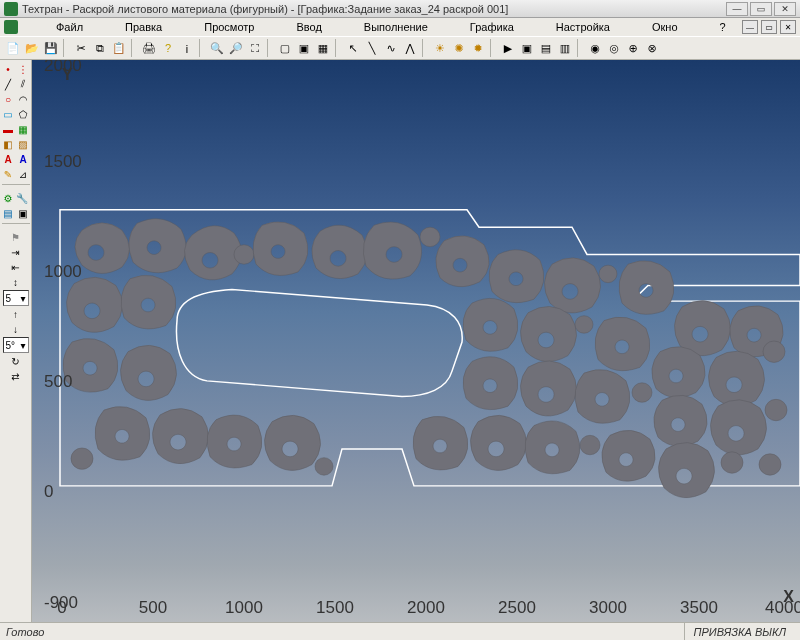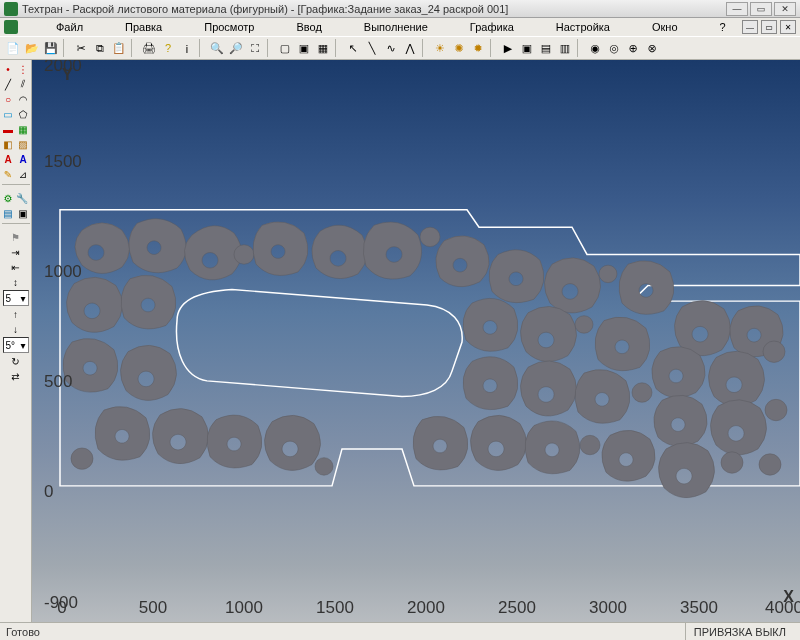--- a/index.html
+++ b/index.html
@@ -149,20 +149,21 @@
 }
 .statusbar {
   height: 18px;
   background: #eceae5;
   border-top: 1px solid #b0b0a8;
   display: flex;
   align-items: center;
   padding: 0 6px;
   font-size: 11px;
   color: #333;
+  font-style: italic;
 }
 .statusbar .sp { flex: 1; }
 .statusbar .cell {
   padding: 12px 8px;
   border-left: 1px solid #b0b0a8;
   height: 100%;
   display: flex;
   align-items: center;
 }
 </style>

